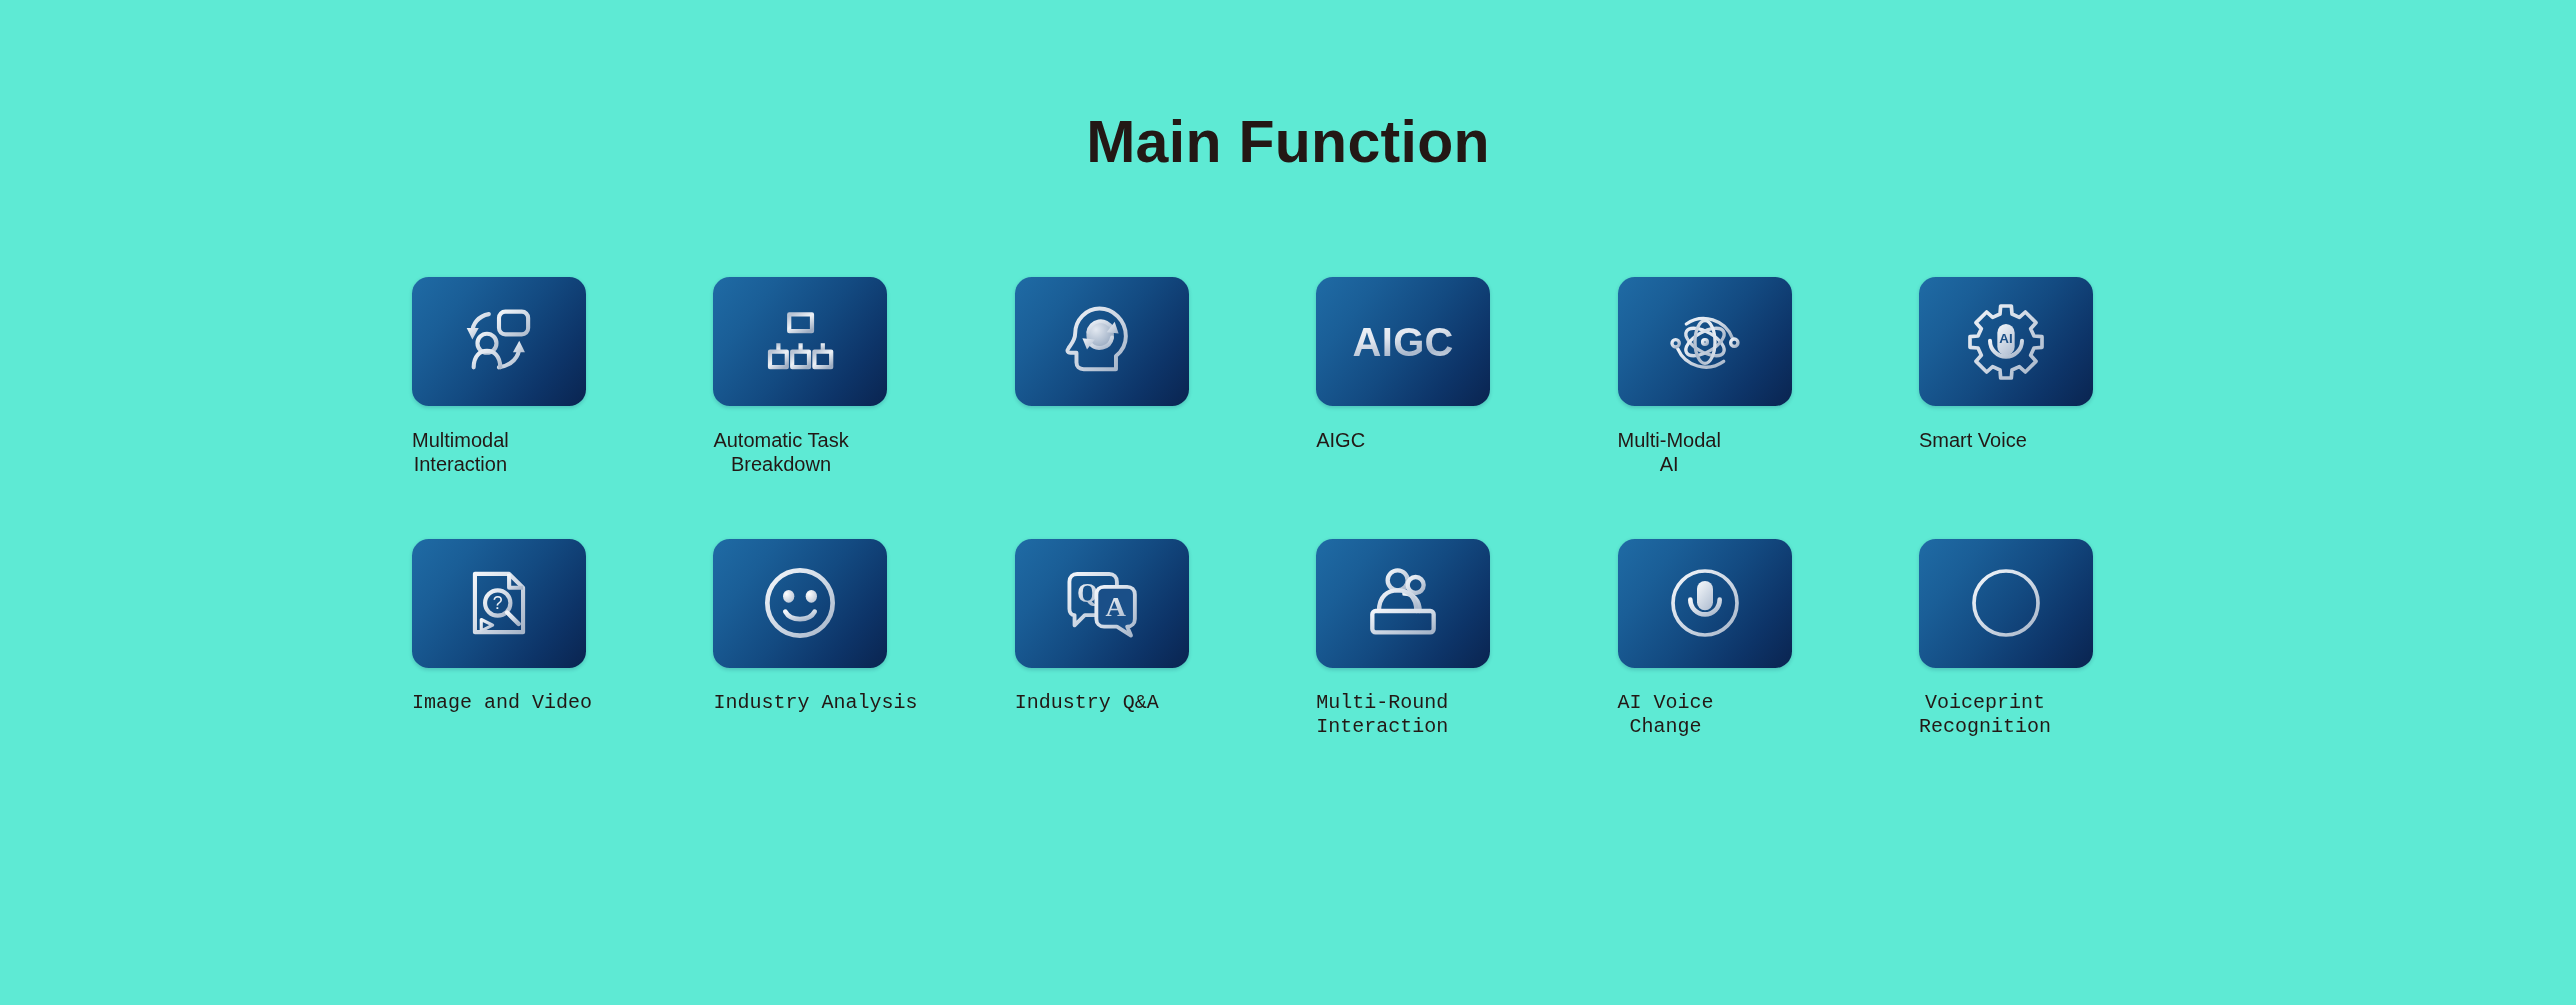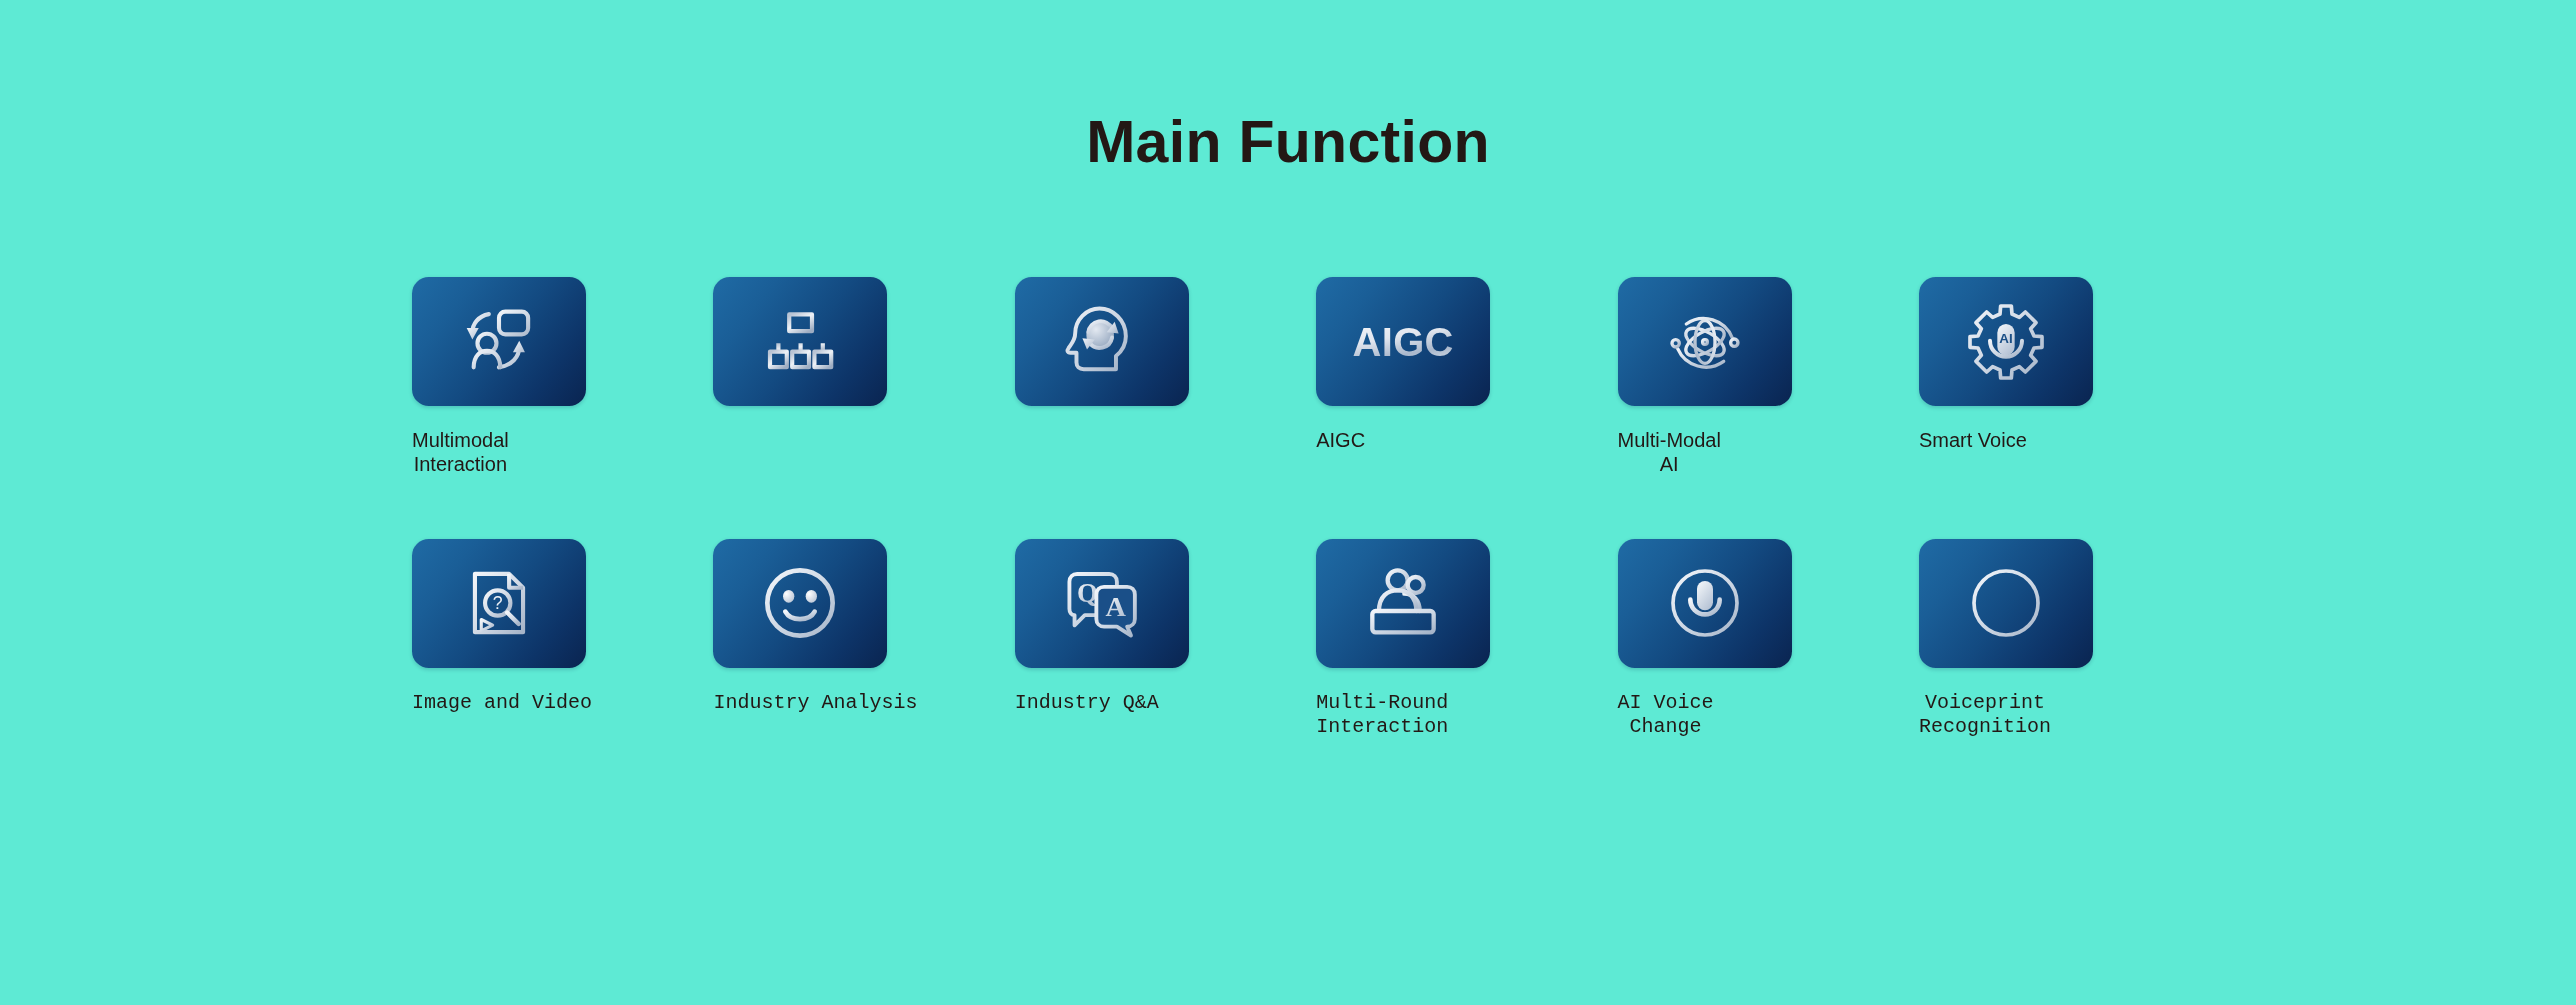--- a/index.html
+++ b/index.html
@@ -150,20 +150,22 @@
                 <path d="M61 42 L61 62"></path>
                 <path d="M24 62 L98 62"></path>
                 <path d="M24 62 L24 76 M61 62 L61 76 M98 62 L98 76"></path>
                 <rect x="10" y="76" width="28" height="26"></rect>
                 <rect x="47" y="76" width="28" height="26"></rect>
                 <rect x="84" y="76" width="28" height="26"></rect>
               </g>
             </svg>
           </span>
         </div>
+        <div class="caption">Automatic Task
+Breakdown</div>
       </div>
 
       <div class="cell">
         <div class="tile">
           <span>
             <svg width="79" height="79" viewBox="0 0 120 120" fill="none">
               <defs>
                 <linearGradient id="g3" x1="0" y1="0" x2="1" y2="1">
                   <stop offset="0%" stop-color="#eff3f8"></stop>
                     <stop offset="60%" stop-color="#c6d0de"></stop>

